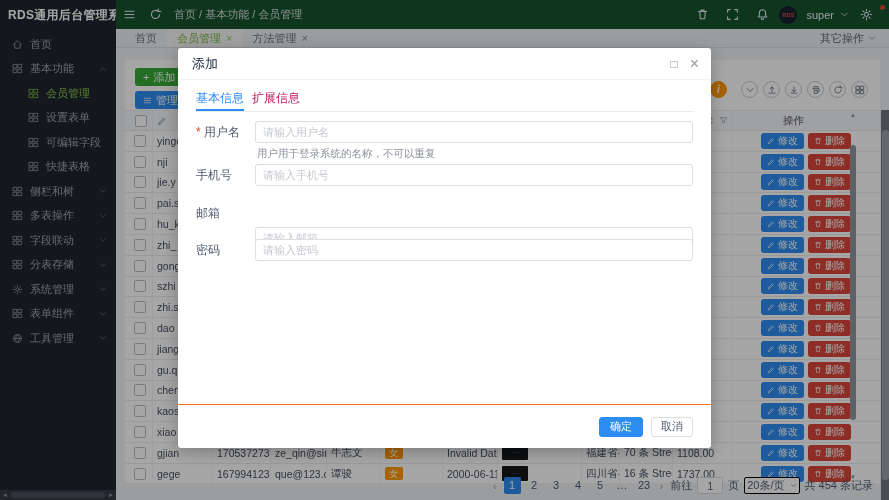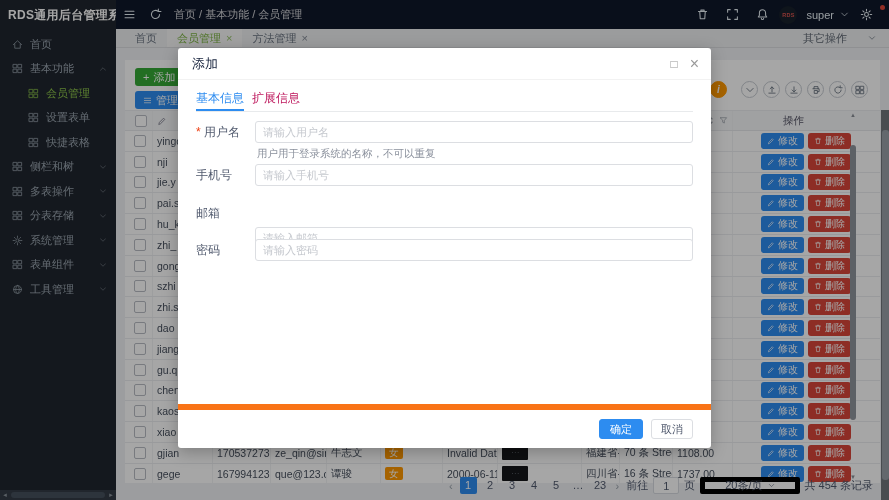--- a/index.html
+++ b/index.html
@@ -21,38 +21,38 @@
   .side-item.sub { padding-left:28px; }
   .side-item.active { color:#8bc34a; }
   .s-ic { display:flex; opacity:.85; }
   .s-lb { flex:0 1 auto; overflow:hidden; }
   .s-ch { margin-left:auto; margin-right:9px; display:flex; opacity:.7; }
   .side-hscroll { position:absolute; bottom:0; left:0; right:0; height:10px; background:#333b45; display:flex; align-items:center; }
   .side-hscroll .arr { width:10px; text-align:center; font-size:7px; color:#8b939c; line-height:10px; }
   .side-hthumb { flex:1; height:6px; margin:0 1px; background:#46505c; border-radius:3px; }
 
   
-  .header { position:absolute; left:116px; top:0; right:0; height:29px; background:#0f172a;
+  .header { position:absolute; left:116px; top:0; right:0; height:29px; background:#14532d;
             display:flex; align-items:center; color:#e7f0f5; z-index:1; }
   .h-ic { display:flex; align-items:center; justify-content:center; width:26px; height:29px; cursor:pointer; }
   .breadcrumb { font-size:11px; color:rgba(255,255,255,.8); margin-left:6px; white-space:nowrap; }
   .h-right { margin-left:auto; display:flex; align-items:center; gap:4px; padding-right:10px; }
   .bell-wrap { position:relative; }
   .bell-dot { position:absolute; top:5px; right:4px; width:5px; height:5px; border-radius:50%; background:#e0483a; }
   .avatar { width:18px; height:18px; border-radius:50%; background:#17212b; color:#d9534f;
             font-size:5.5px; font-weight:bold; display:flex; align-items:center; justify-content:center; letter-spacing:.3px; }
   .uname { font-size:11px; margin:0 2px 0 5px; }
 
   
   .tabbar { position:absolute; left:116px; top:29px; right:0; height:19px; background:#eef0f2;
             border-bottom:1px solid #dcdee1; display:flex; align-items:stretch; padding-left:9px; z-index:1; }
   .tab { display:flex; align-items:center; gap:5px; padding:0 10px; font-size:11px; color:#6a7380; cursor:pointer; }
   .tab.active { background:#f7f8f8; color:#7cb342; }
   .tab .tclose { font-size:11px; line-height:1; opacity:.8; }
-  .tab-more { margin-left:auto; display:flex; align-items:center; gap:21px; padding-right:13px; font-size:11px; color:#5d6570; cursor:pointer; }
+  .tab-more { margin-left:auto; display:flex; align-items:center; gap:4px; padding-right:13px; font-size:11px; color:#5d6570; cursor:pointer; }
 
   
   .content { position:absolute; left:116px; top:48px; right:0; bottom:0; background:#f0f2f5; z-index:1; }
   .card { position:absolute; left:9px; top:12px; width:755px; height:423px; background:#fff; overflow:hidden; }
   .btn { border:none; border-radius:3px; color:#fff; font-size:11px; display:flex; align-items:center; gap:4px;
          padding:0 8px; height:18px; cursor:pointer; font-family:inherit; white-space:nowrap; }
   .btn-add { position:absolute; left:10px; top:8px; background:#36a936; }
   .btn-manage { position:absolute; left:10px; top:31px; background:#2d8cf0; }
   .tool-circle { position:absolute; top:21px; width:17px; height:17px; border-radius:50%;
                  border:1px solid #c8ccd2; color:#5d6775; display:flex; align-items:center; justify-content:center;
@@ -86,22 +86,22 @@
   .vscroll .va { position:absolute; left:0; right:0; text-align:center; font-size:6px; color:#8a9097; }
   .vthumb { position:absolute; left:2px; width:6px; top:33px; height:275px; background:#8f959d; border-radius:3px; cursor:grab; }
 
   
   .pager { position:absolute; right:16px; top:429px; display:flex; align-items:center; gap:5px; font-size:11px; color:#515a6e; }
   .pg { min-width:17px; height:17px; line-height:17px; text-align:center; border-radius:2px; cursor:pointer; }
   .pg.active { background:#2d8cf0; color:#fff; }
   .pg-arrow { color:#9aa2ab; cursor:pointer; padding:0 2px; }
   .pg-input { width:26px; height:17px; border:1px solid #d7dbe0; border-radius:2px; text-align:center;
               font-size:11px; font-family:inherit; color:#515a6e; background:#fff; }
-  .pg-size { height:17px; border:5px solid #000000; border-radius:2px; background:#fff; display:flex;
-             align-items:center; gap:5px; padding:0 20px; cursor:pointer; }
+  .pg-size { height:17px; border:1px solid #000000; border-radius:2px; background:#fff; display:flex;
+             align-items:center; gap:5px; padding:0 2px; cursor:pointer; }
 
   
   .page-scroll { position:absolute; right:0; top:110px; width:8px; height:390px; background:#70757c; z-index:1; }
   .page-thumb { position:absolute; left:0.5px; width:7px; top:20px; height:350px; background:#9aa0a8; border-radius:3px; }
 
   
   .overlay { position:absolute; inset:0; background:rgba(0,0,0,.35); z-index:10; }
   .modal { position:absolute; left:178px; top:48px; width:533px; height:400px; background:#fff; z-index:20;
            border-radius:3px; box-shadow:0 4px 16px rgba(0,0,0,.25); }
   .m-head { height:32px; display:flex; align-items:center; padding:0 12px 0 14px; border-bottom:1px solid #f2f2f2; }
@@ -113,21 +113,21 @@
   .m-tab.on { color:#2d8cf0; }
   .m-tab.off { left:74px; color:#be185d; }
   .m-underline { position:absolute; left:18px; top:61px; width:48px; height:2px; background:#2d8cf0; }
   .m-divider { position:absolute; left:18px; right:18px; top:63px; height:1px; background:#e8eaec; }
   .f-label { position:absolute; left:18px; width:56px; font-size:12px; color:#515a6e; }
   .f-req::before { content:"* "; color:#ed4014; }
   .f-input { position:absolute; left:77px; width:438px; height:22px; border:1px solid #dcdee2; border-radius:3px;
              padding:0 7px; font-size:11px; font-family:inherit; color:#515a6e; background:#fff; }
   .f-input::placeholder { color:#c5c8ce; }
   .f-help { position:absolute; left:79px; font-size:10.5px; color:#8a909c; }
-  .m-foot { position:absolute; left:0; right:0; bottom:0; height:44px; border-top:6px solid #f97316;
+  .m-foot { position:absolute; left:0; right:0; bottom:0; height:44px; border-top:1px solid #f97316;
             display:flex; align-items:center; justify-content:flex-end; gap:8px; padding-right:18px; }
   .m-ok { background:#2d8cf0; border:1px solid #2d8cf0; color:#fff; border-radius:3px; height:20px;
           padding:0 10px; font-size:11px; font-family:inherit; cursor:pointer; }
   .m-cancel { background:#fff; border:1px solid #dcdee2; color:#515a6e; border-radius:3px; height:20px;
               padding:0 9px; font-size:11px; font-family:inherit; cursor:pointer; }
 </style>
 </head>
 <body>
 
 <div class="sidebar">
@@ -181,20 +181,31 @@
       </div>
       <div class="side-item sub">
         <span class="s-ic">
           <svg width="11" height="11" viewBox="0 0 16 16" fill="none" stroke="currentColor" stroke-width="1.3" stroke-linecap="round" stroke-linejoin="round">
             <rect x="2" y="2" width="5" height="5"></rect>
             <rect x="9" y="2" width="5" height="5"></rect>
             <rect x="2" y="9" width="5" height="5"></rect>
             <rect x="9" y="9" width="5" height="5"></rect>
           </svg>
         </span>
+        <span class="s-lb">可编辑字段</span>
+      </div>
+      <div class="side-item sub">
+        <span class="s-ic">
+          <svg width="11" height="11" viewBox="0 0 16 16" fill="none" stroke="currentColor" stroke-width="1.3" stroke-linecap="round" stroke-linejoin="round">
+            <rect x="2" y="2" width="5" height="5"></rect>
+            <rect x="9" y="2" width="5" height="5"></rect>
+            <rect x="2" y="9" width="5" height="5"></rect>
+            <rect x="9" y="9" width="5" height="5"></rect>
+          </svg>
+        </span>
         <span class="s-lb">快捷表格</span>
       </div>
       <div class="side-item">
         <span class="s-ic">
           <svg width="11" height="11" viewBox="0 0 16 16" fill="none" stroke="currentColor" stroke-width="1.3" stroke-linecap="round" stroke-linejoin="round">
             <rect x="2" y="2" width="5" height="5"></rect>
             <rect x="9" y="2" width="5" height="5"></rect>
             <rect x="2" y="9" width="5" height="5"></rect>
             <rect x="9" y="9" width="5" height="5"></rect>
           </svg>
@@ -209,20 +220,36 @@
       <div class="side-item">
         <span class="s-ic">
           <svg width="11" height="11" viewBox="0 0 16 16" fill="none" stroke="currentColor" stroke-width="1.3" stroke-linecap="round" stroke-linejoin="round">
             <rect x="2" y="2" width="5" height="5"></rect>
             <rect x="9" y="2" width="5" height="5"></rect>
             <rect x="2" y="9" width="5" height="5"></rect>
             <rect x="9" y="9" width="5" height="5"></rect>
           </svg>
         </span>
         <span class="s-lb">多表操作</span>
+        <span class="s-ch">
+          <svg width="8" height="8" viewBox="0 0 16 16" fill="none" stroke="currentColor" stroke-width="1.3" stroke-linecap="round" stroke-linejoin="round">
+            <path d="M3 5.5l5 5 5-5"></path>
+          </svg>
+        </span>
+      </div>
+      <div class="side-item">
+        <span class="s-ic">
+          <svg width="11" height="11" viewBox="0 0 16 16" fill="none" stroke="currentColor" stroke-width="1.3" stroke-linecap="round" stroke-linejoin="round">
+            <rect x="2" y="2" width="5" height="5"></rect>
+            <rect x="9" y="2" width="5" height="5"></rect>
+            <rect x="2" y="9" width="5" height="5"></rect>
+            <rect x="9" y="9" width="5" height="5"></rect>
+          </svg>
+        </span>
+        <span class="s-lb">字段联动</span>
         <span class="s-ch">
           <svg width="8" height="8" viewBox="0 0 16 16" fill="none" stroke="currentColor" stroke-width="1.3" stroke-linecap="round" stroke-linejoin="round">
             <path d="M3 5.5l5 5 5-5"></path>
           </svg>
         </span>
       </div>
       <div class="side-item">
         <span class="s-ic">
           <svg width="11" height="11" viewBox="0 0 16 16" fill="none" stroke="currentColor" stroke-width="1.3" stroke-linecap="round" stroke-linejoin="round">
             <rect x="2" y="2" width="5" height="5"></rect>

